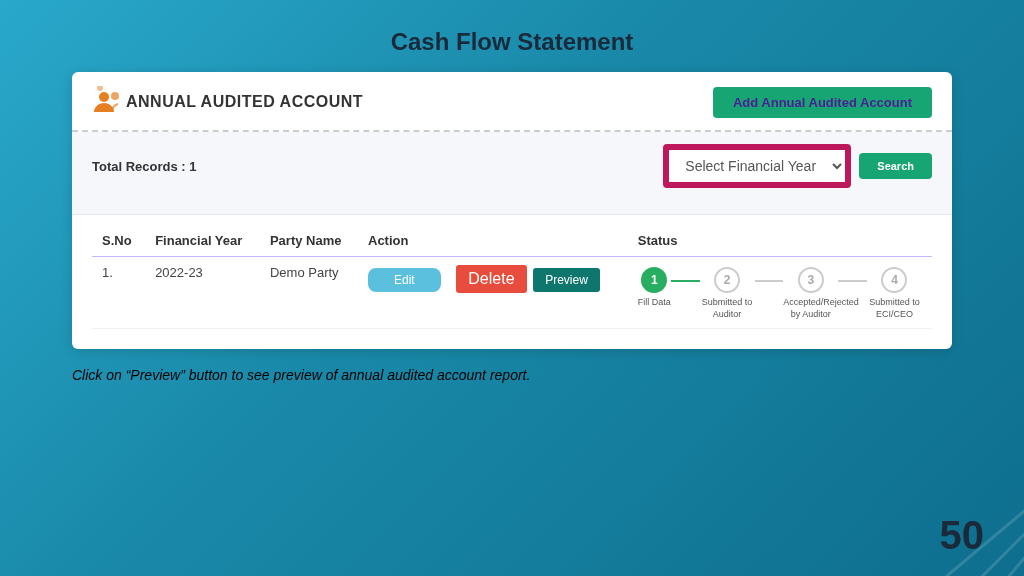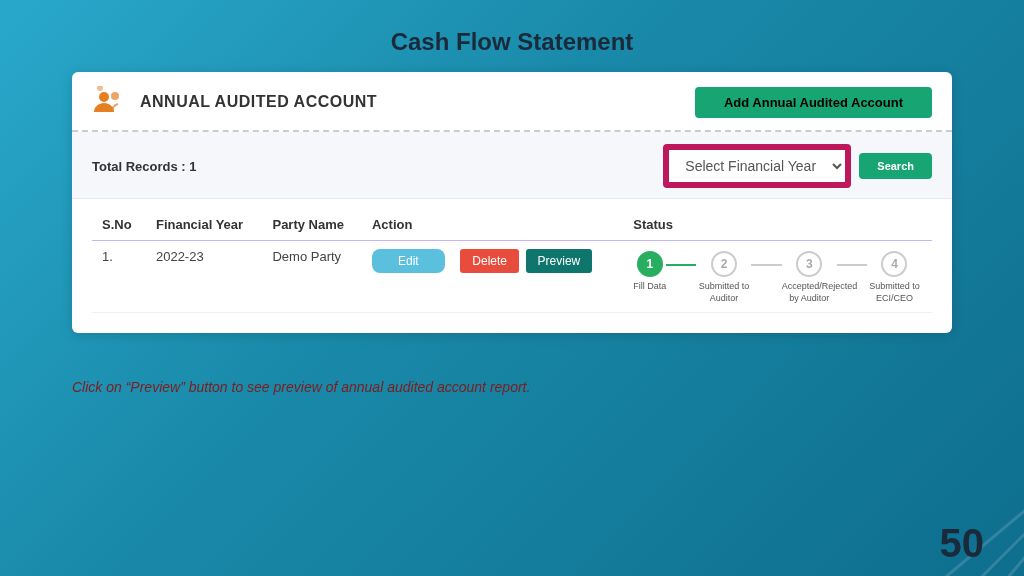--- a/index.html
+++ b/index.html
@@ -54,51 +54,51 @@
       display: flex;
       align-items: center;
       justify-content: space-between;
       padding: 14px 20px 12px 20px;
       border-bottom: 2px dashed #ccc;
     }
 
     .header-left {
       display: flex;
       align-items: center;
-      gap: 16px;
+      gap: 2px;
     }
 
     .header-icon {
       width: 32px;
       height: 32px;
     }
 
     .header-title {
       font-size: 16px;
       font-weight: bold;
       color: #333;
       letter-spacing: 0.5px;
     }
 
     .btn-add {
       background: #17a673;
-      color: #000000;
+      color: #4c1d95;
       border: none;
       border-radius: 4px;
-      padding: 8px 29px;
+      padding: 8px 20px;
       font-size: 13px;
       font-weight: bold;
       cursor: pointer;
     }
 
     .card-toolbar {
       display: flex;
       align-items: center;
       justify-content: space-between;
-      padding: 12px 20px 10px 20px;
+      padding: 12px 20px 26px 20px;
       background: #f5f7fa;
       border-bottom: 1px solid #e5e8ec;
     }
 
     .total-records {
       font-size: 13px;
       font-weight: bold;
       color: #333;
     }
 
@@ -168,21 +168,21 @@
       font-size: 12px;
       cursor: pointer;
       margin-right: 12px;
     }
     .btn-delete {
       background: #e74c3c;
       color: #fff;
       border: none;
       border-radius: 3px;
       padding: 5px 12px;
-      font-size: 12px;
+      font-size: 16px;
       cursor: pointer;
       margin-right: 3px;
     }
     .btn-preview {
       background: #0f766e;
       color: #fff;
       border: none;
       border-radius: 3px;
       padding: 5px 12px;
       font-size: 12px;
@@ -240,30 +240,29 @@
       background: #ccc;
       margin-top: 13px;
       min-width: 22px;
     }
 
     .step-connector.active {
       background: #27ae60;
     }
 
     .bottom-text {
-      color: #7f1d1d;
+      color: #000000;
       font-size: 14px;
       padding: 18px 0 0 72px;
       font-style: italic;
-      margin-top: 28px;
     }
 
     .slide-number {
       position: absolute;
-      bottom: 10px;
+      bottom: 18px;
       right: 40px;
       font-size: 40px;
       font-weight: bold;
       color: #1a2a3a;
     }
   </style>
 </head>
 <body>
 
 <div class="deco-lines">

